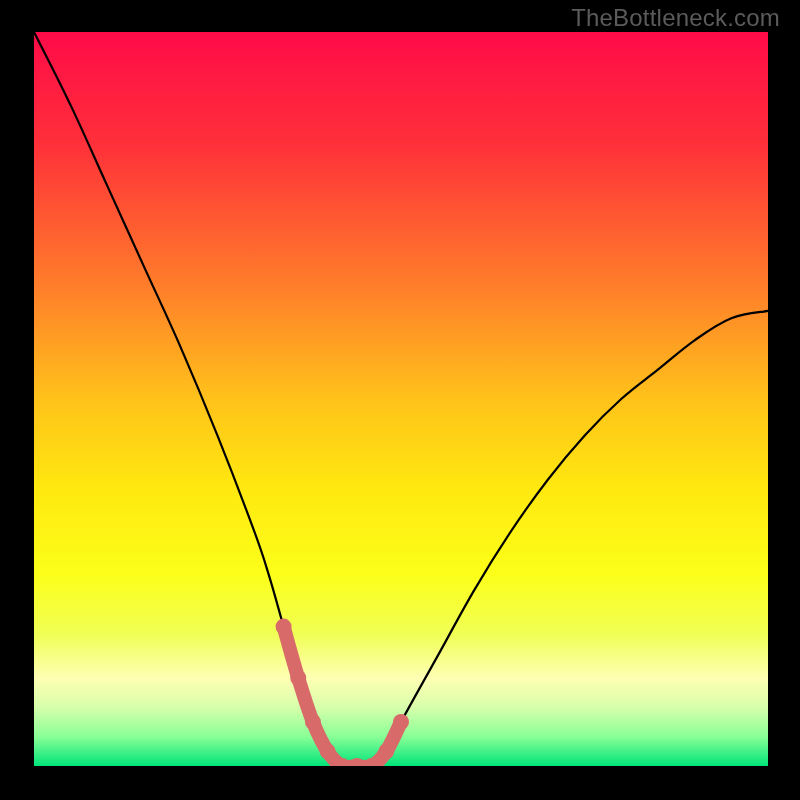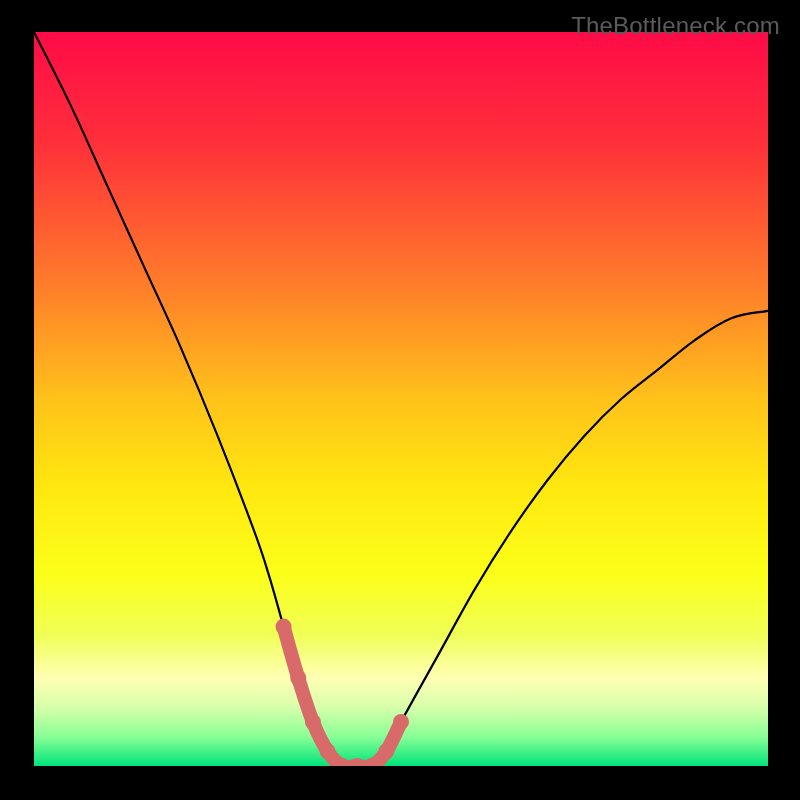--- a/index.html
+++ b/index.html
@@ -12,21 +12,21 @@
     font-family: Arial, Helvetica, sans-serif;
   }
   .frame {
     position: relative;
     width: 800px;
     height: 800px;
     background: #000;
   }
   .watermark {
     position: absolute;
-    top: 12px;
+    top: 4px;
     right: 20px;
     font-size: 24px;
     font-weight: 400;
     color: #5b5b5b;
     letter-spacing: 0.2px;
     z-index: 10;
   }
   .plot {
     position: absolute;
     left: 34px;

